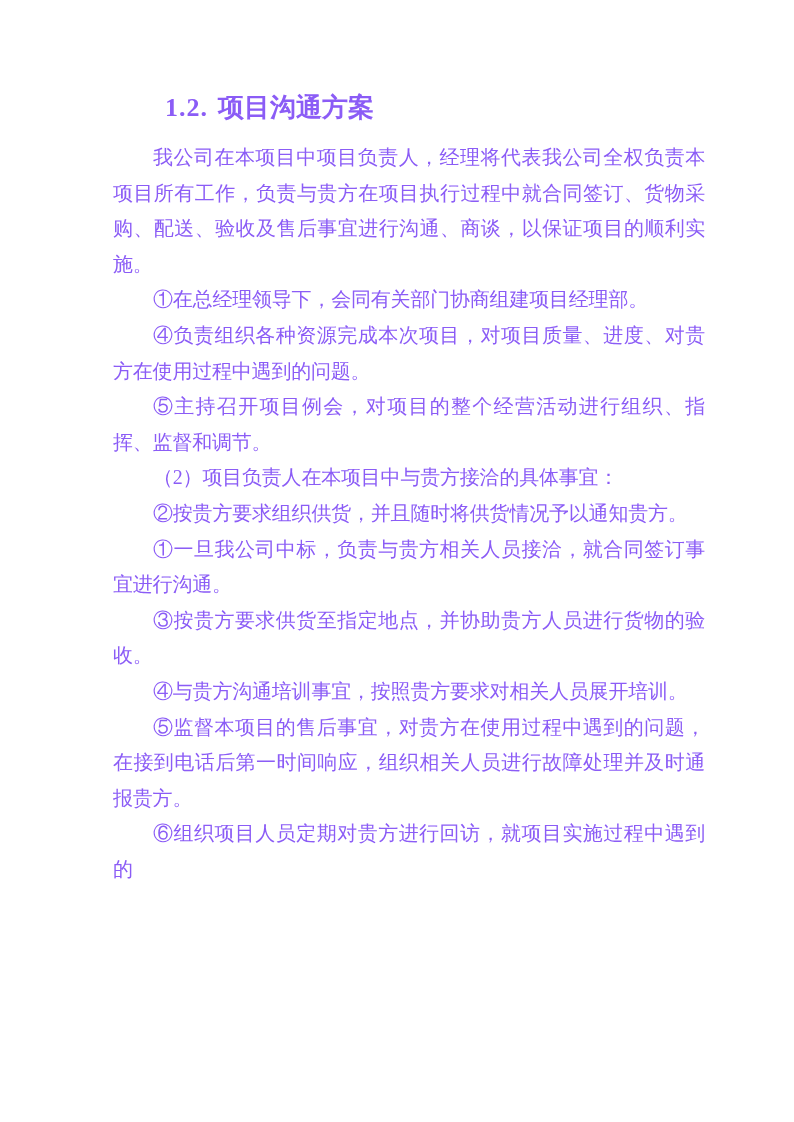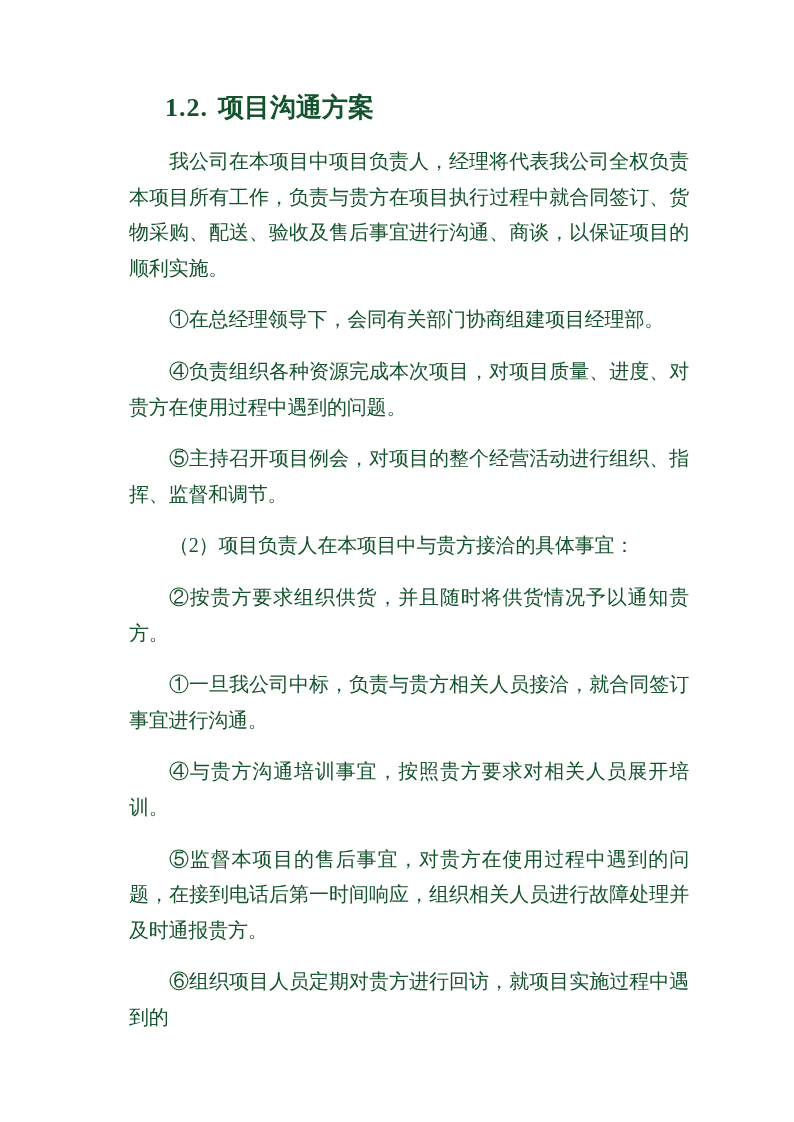--- a/index.html
+++ b/index.html
@@ -6,39 +6,39 @@
     margin: 0;
     padding: 0;
     background: #ffffff;
   }
   .page {
     position: relative;
     width: 794px;
     height: 1122px;
     box-sizing: border-box;
     background: #ffffff;
-    color: #14532d;
+    color: #8b5cf6;
     padding: 88px 89px 0 113px;
     overflow: hidden;
     font-family: "Liberation Serif", "DejaVu Serif", serif;
   }
   .doc-title {
     margin: 0 0 12px 0;
     font-size: 26px;
     line-height: 40px;
     font-weight: bold;
     text-indent: 52px;
     white-space: nowrap;
   }
   .doc-title .heading-number {
     margin-right: 10px;
     letter-spacing: 1px;
   }
   .body-text p {
-    margin: 16px;
+    margin: 0;
     font-size: 20px;
     line-height: 35.6px;
     text-align: justify;
     text-indent: 2em;
     letter-spacing: -0.2px;
     word-break: break-all;
   }
 </style>
 </head>
 <body>
@@ -47,17 +47,18 @@
   <h1 class="doc-title"><span class="heading-number">1.2.</span><span>项目沟通方案</span></h1>
 
   <div class="body-text">
     <p>我公司在本项目中项目负责人，经理将代表我公司全权负责本项目所有工作，负责与贵方在项目执行过程中就合同签订、货物采购、配送、验收及售后事宜进行沟通、商谈，以保证项目的顺利实施。</p>
     <p>①在总经理领导下，会同有关部门协商组建项目经理部。</p>
     <p>④负责组织各种资源完成本次项目，对项目质量、进度、对贵方在使用过程中遇到的问题。</p>
     <p>⑤主持召开项目例会，对项目的整个经营活动进行组织、指挥、监督和调节。</p>
     <p>（2）项目负责人在本项目中与贵方接洽的具体事宜：</p>
     <p>②按贵方要求组织供货，并且随时将供货情况予以通知贵方。</p>
     <p>①一旦我公司中标，负责与贵方相关人员接洽，就合同签订事宜进行沟通。</p>
+    <p>③按贵方要求供货至指定地点，并协助贵方人员进行货物的验收。</p>
     <p>④与贵方沟通培训事宜，按照贵方要求对相关人员展开培训。</p>
     <p>⑤监督本项目的售后事宜，对贵方在使用过程中遇到的问题，在接到电话后第一时间响应，组织相关人员进行故障处理并及时通报贵方。</p>
     <p>⑥组织项目人员定期对贵方进行回访，就项目实施过程中遇到的</p>
   </div>
 </div>
 
 </body></html>

